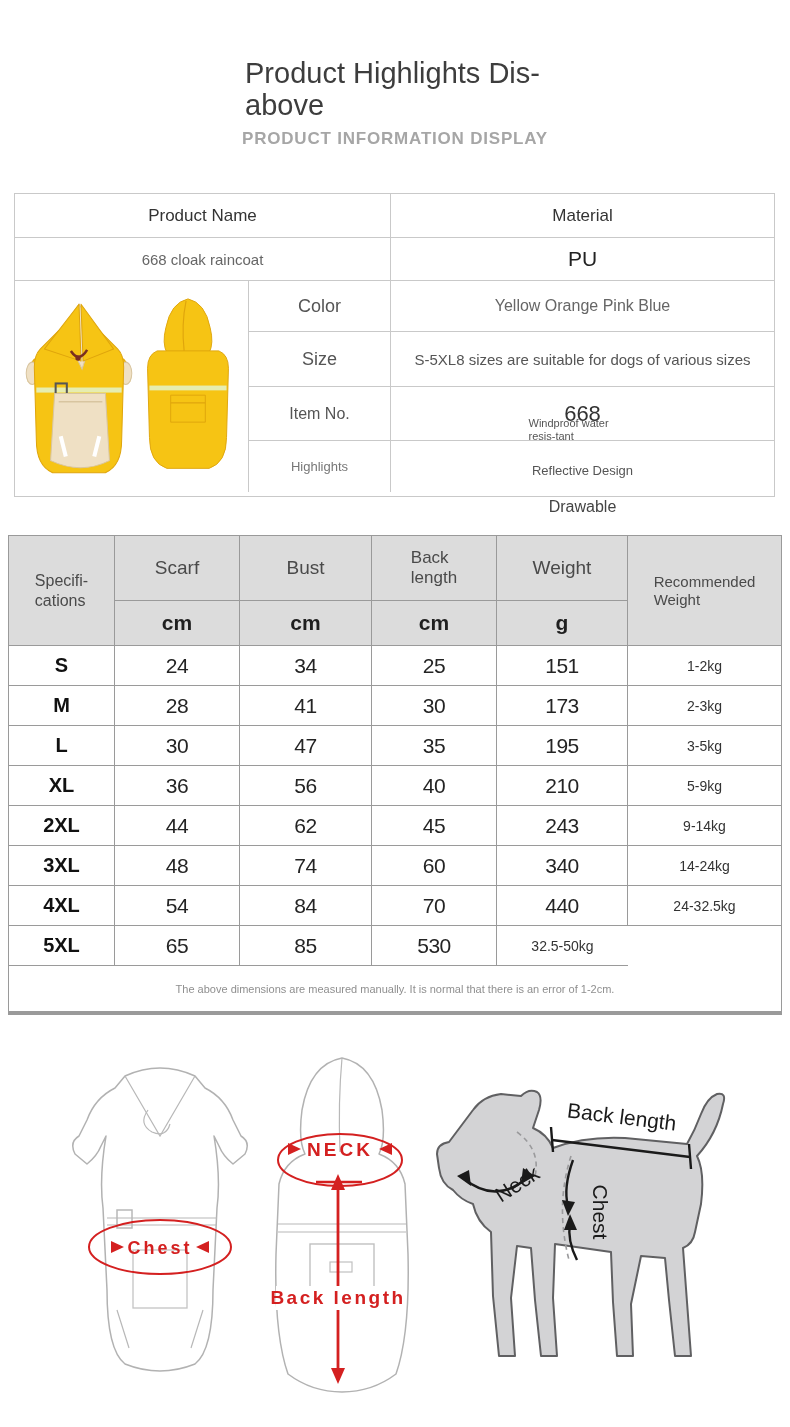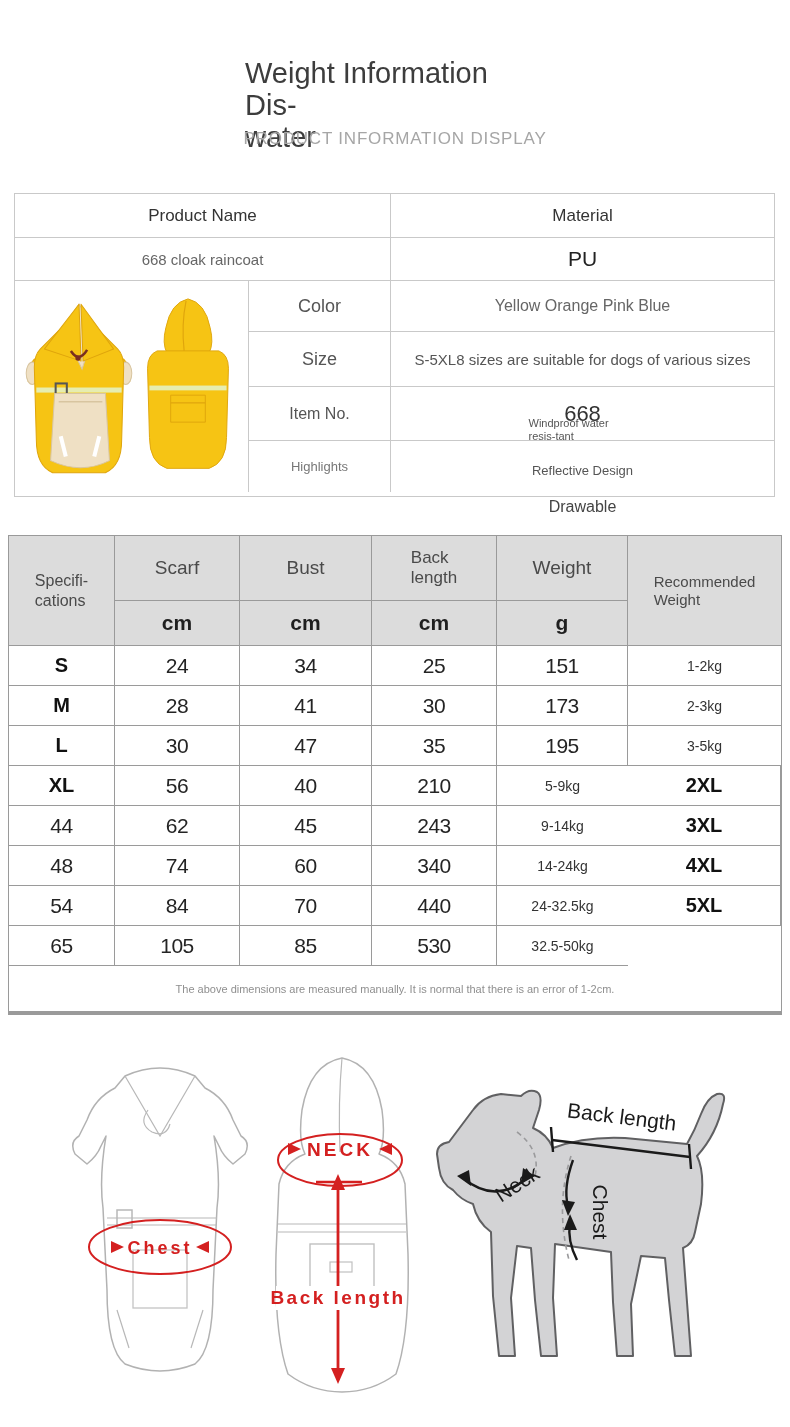--- a/index.html
+++ b/index.html
@@ -14,21 +14,21 @@
     --dog-outline:#606062;
   }
   *{margin:0;padding:0;box-sizing:border-box;}
   html,body{background:#fff;}
   body{font-family:"Liberation Sans",sans-serif;}
   #page{position:relative;width:790px;height:1427px;background:#fff;overflow:hidden;}
 
   
   .title{position:absolute;left:245px;top:57px;width:300px;font-size:29px;line-height:32px;color:#3d3d3d;font-weight:400;}
   .title span{display:block;}
-  .subtitle{position:absolute;left:0;top:129px;width:790px;text-align:center;font-size:17px;color:#a6a6a6;letter-spacing:0.8px;}
+  .subtitle{position:absolute;left:0;top:129px;width:790px;text-align:center;font-size:17px;color:#a6a6a6;letter-spacing:0.8px;font-weight:bold;}
 
   
   .info-table{position:absolute;left:14px;top:193px;width:761px;height:304px;border:1px solid var(--table-border);
     display:grid;grid-template-columns:234px 142px 383px;grid-template-rows:44px 43px 51px 55px 54px 51px;background:#fff;}
   .it-cell{border-right:1px solid var(--table-border);border-bottom:1px solid var(--table-border);
     display:flex;align-items:center;justify-content:center;text-align:center;}
   .it-cell.br0{border-right:none;} .it-cell.bb0{border-bottom:none;}
   .it-head{font-size:17px;color:#333;}
   .it-name-val{font-size:15px;color:#666;}
   .it-material-val{font-size:21px;color:#222;}
@@ -75,22 +75,22 @@
   .coat-yellow{fill:var(--raincoat-yellow);stroke:#dfa50c;stroke-width:1;stroke-linejoin:round;}
   .coat-lining{fill:var(--raincoat-lining);stroke:#d8c5a0;stroke-width:1;}
   .coat-strip{fill:var(--reflective-strip);stroke:none;}
 </style>
 </head>
 <body>
 
 <div id="page">
 
   <h1 class="title">
-    <span>Weight Information Dis-</span>
-    <span>water</span>
+    <span>Product Highlights Dis-</span>
+    <span>above</span>
   </h1>
   <div class="subtitle">PRODUCT INFORMATION DISPLAY</div>
 
   <div class="info-table">
     <div class="it-cell it-head" style="grid-column:1/3;grid-row:1;">Product Name</div>
     <div class="it-cell it-head br0" style="grid-column:3;grid-row:1;">Material</div>
 
     <div class="it-cell it-name-val" style="grid-column:1/3;grid-row:2;">668 cloak raincoat</div>
     <div class="it-cell it-material-val br0" style="grid-column:3;grid-row:2;">PU</div>
 
@@ -183,20 +183,21 @@
     <div class="sp-cell sp-rec br0">2-3kg</div>
 
     <div class="sp-cell sp-size">L</div>
     <div class="sp-cell sp-num">30</div>
     <div class="sp-cell sp-num">47</div>
     <div class="sp-cell sp-num">35</div>
     <div class="sp-cell sp-num">195</div>
     <div class="sp-cell sp-rec br0">3-5kg</div>
 
     <div class="sp-cell sp-size">XL</div>
+    <div class="sp-cell sp-num">36</div>
     <div class="sp-cell sp-num">56</div>
     <div class="sp-cell sp-num">40</div>
     <div class="sp-cell sp-num">210</div>
     <div class="sp-cell sp-rec br0">5-9kg</div>
 
     <div class="sp-cell sp-size">2XL</div>
     <div class="sp-cell sp-num">44</div>
     <div class="sp-cell sp-num">62</div>
     <div class="sp-cell sp-num">45</div>
     <div class="sp-cell sp-num">243</div>
@@ -211,21 +212,20 @@
 
     <div class="sp-cell sp-size">4XL</div>
     <div class="sp-cell sp-num">54</div>
     <div class="sp-cell sp-num">84</div>
     <div class="sp-cell sp-num">70</div>
     <div class="sp-cell sp-num">440</div>
     <div class="sp-cell sp-rec br0">24-32.5kg</div>
 
     <div class="sp-cell sp-size">5XL</div>
     <div class="sp-cell sp-num">65</div>
-    <div class="sp-cell sp-num">105</div>
     <div class="sp-cell sp-num">85</div>
     <div class="sp-cell sp-num">530</div>
     <div class="sp-cell sp-rec br0">32.5-50kg</div>
 
     <div class="sp-cell sp-note br0 bb0">The above dimensions are measured manually. It is normal that there is an error of 1-2cm.</div>
   </div>
 
   <svg class="diagram" style="left:55px;top:1058px;" width="210" height="325" viewBox="0 0 210 325">
     <path class="line-art" d="M70,18 Q105,2 140,18 L150,30 Q170,40 178,62 L186,78 Q196,84 190,96 L178,106 Q168,98 164,88 L159,78 Q166,120 162,150 L158,232 Q158,292 140,306 Q105,320 70,306 Q52,292 52,232 L48,150 Q44,120 51,78 L46,88 Q42,98 32,106 L20,96 Q14,84 24,78 L32,62 Q40,40 60,30 Z"></path>
     <path class="line-thin" d="M70,18 L105,78 L140,18"></path>

